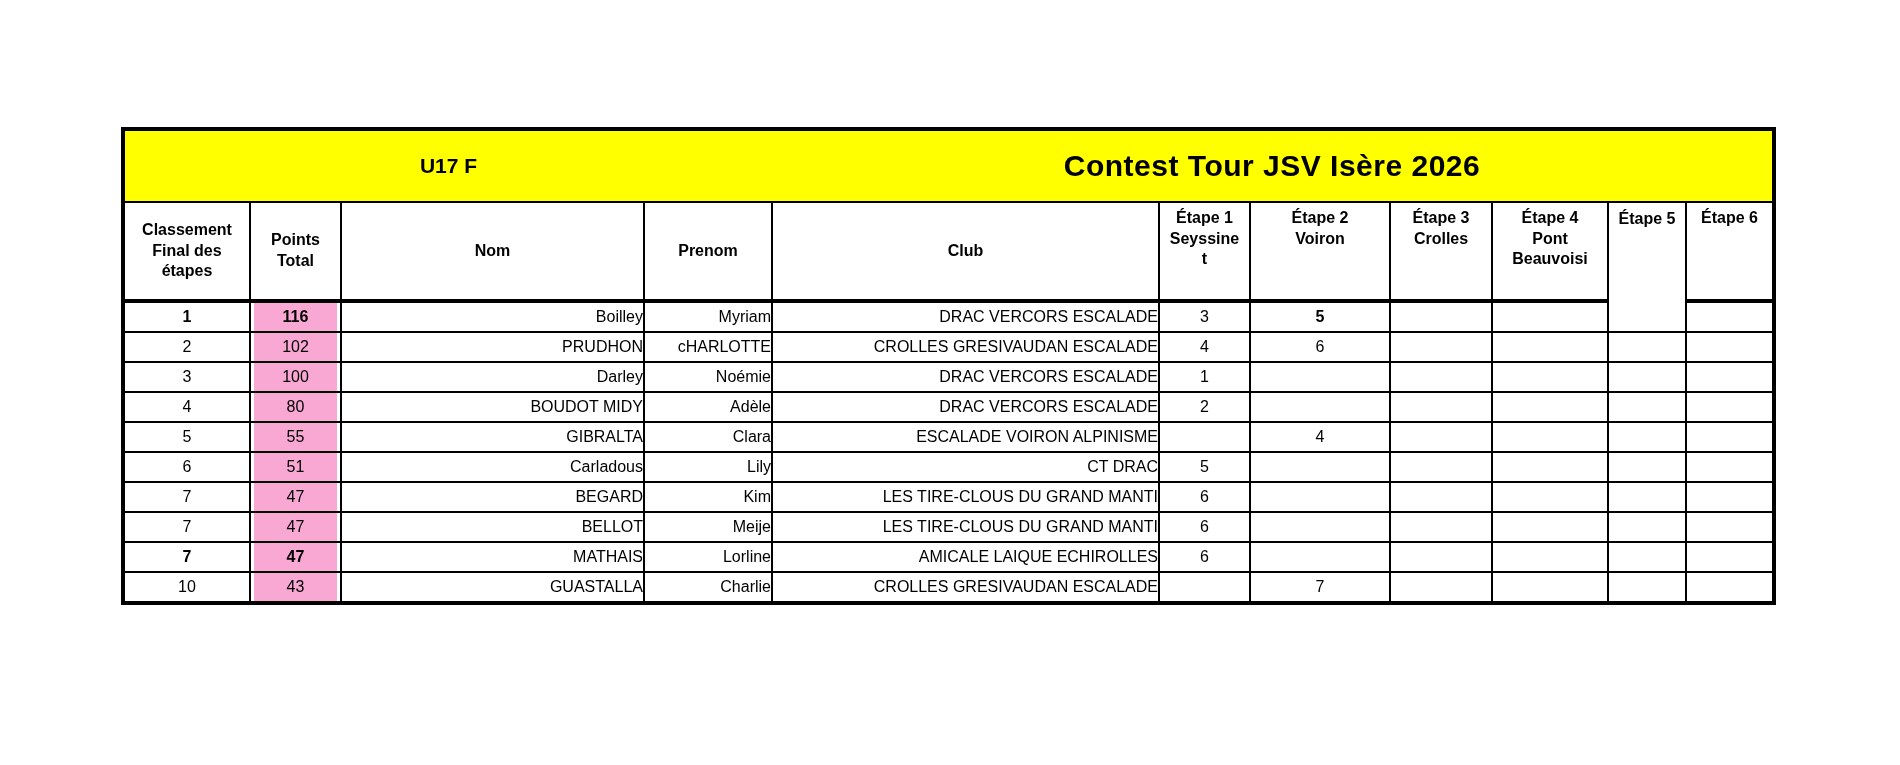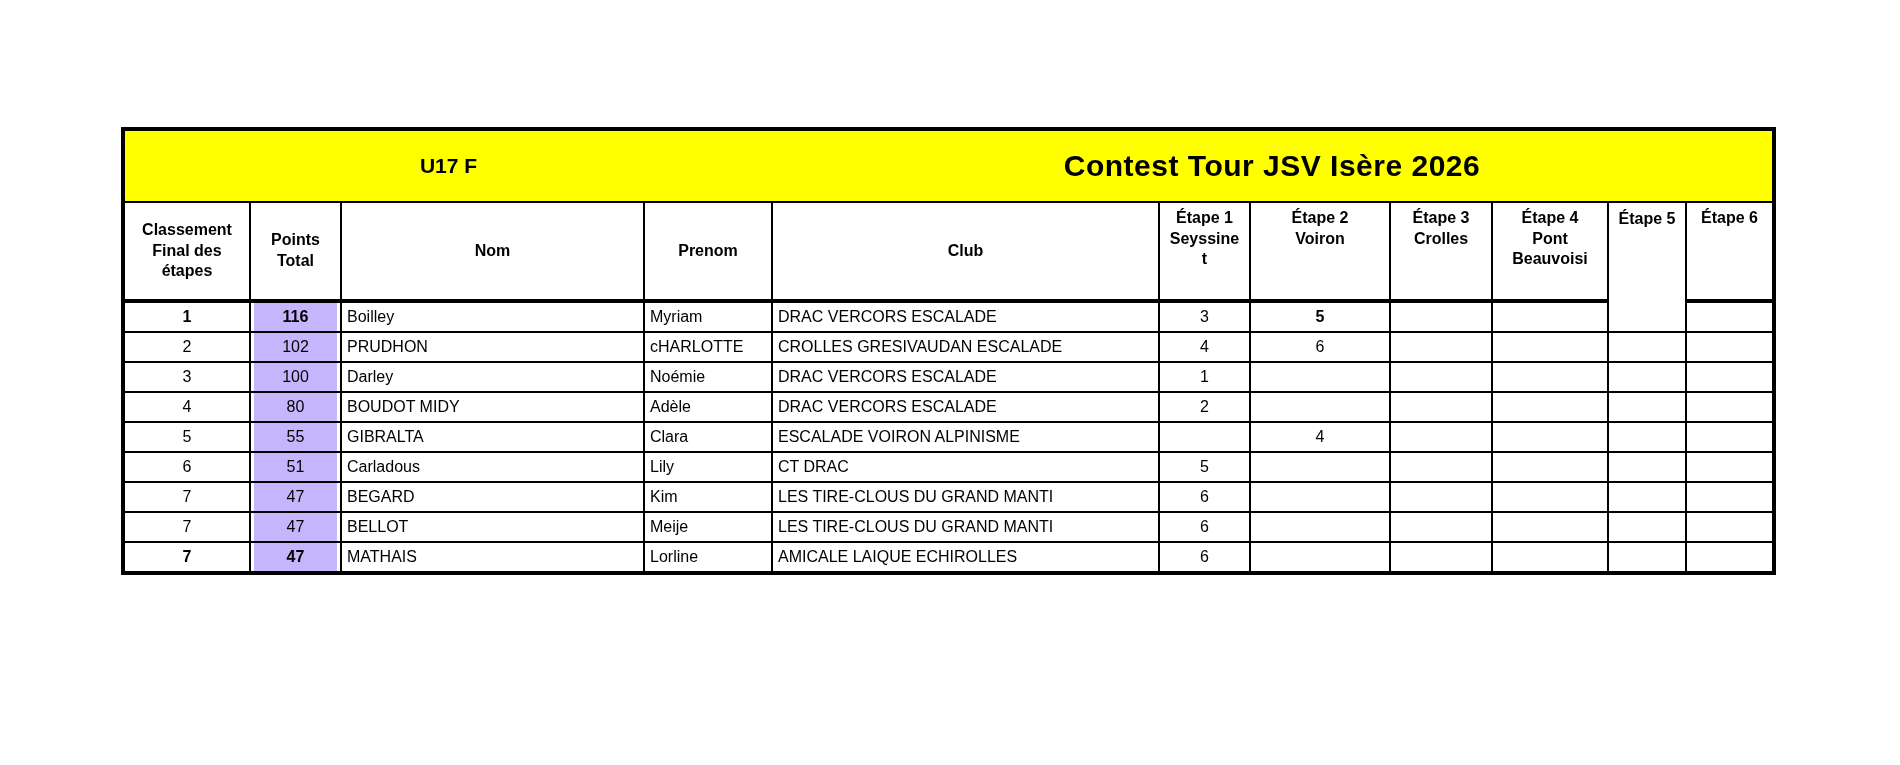--- a/index.html
+++ b/index.html
@@ -62,23 +62,23 @@
     border: 2px solid #000000;
     height: 28px;
     font-size: 16px;
     padding: 0;
     vertical-align: middle;
     background: #ffffff;
     overflow: hidden;
     white-space: nowrap;
   }
   tbody td.c { text-align: center; }
-  tbody td.l { text-align: left; padding-left: 5px; }
+  tbody td.l { text-align: right; padding-left: 5px; }
   tbody td.points {
-    background: #c4b5fd;
+    background: #f9a8d4;
     box-shadow: inset 3px 0 0 #ffffff, inset -3px 0 0 #ffffff;
     text-align: center;
   }
   tbody tr:first-child td:nth-child(10) { border-top: 0; }
   .bold { font-weight: bold; }
 </style>
 </head>
 <body>
 
 <div class="page">
@@ -260,15 +260,28 @@
     <td class="l">MATHAIS</td>
     <td class="l">Lorline</td>
     <td class="l">AMICALE LAIQUE ECHIROLLES</td>
     <td class="c">6</td>
     <td class="c"></td>
     <td class="c"></td>
     <td class="c"></td>
     <td class="c"></td>
     <td class="c"></td>
   </tr>
+        <tr>
+    <td class="c">10</td>
+    <td class="c points">43</td>
+    <td class="l">GUASTALLA</td>
+    <td class="l">Charlie</td>
+    <td class="l">CROLLES GRESIVAUDAN ESCALADE</td>
+    <td class="c"></td>
+    <td class="c">7</td>
+    <td class="c"></td>
+    <td class="c"></td>
+    <td class="c"></td>
+    <td class="c"></td>
+  </tr>
       </tbody>
   </table>
 </div>
 
 </body></html>

